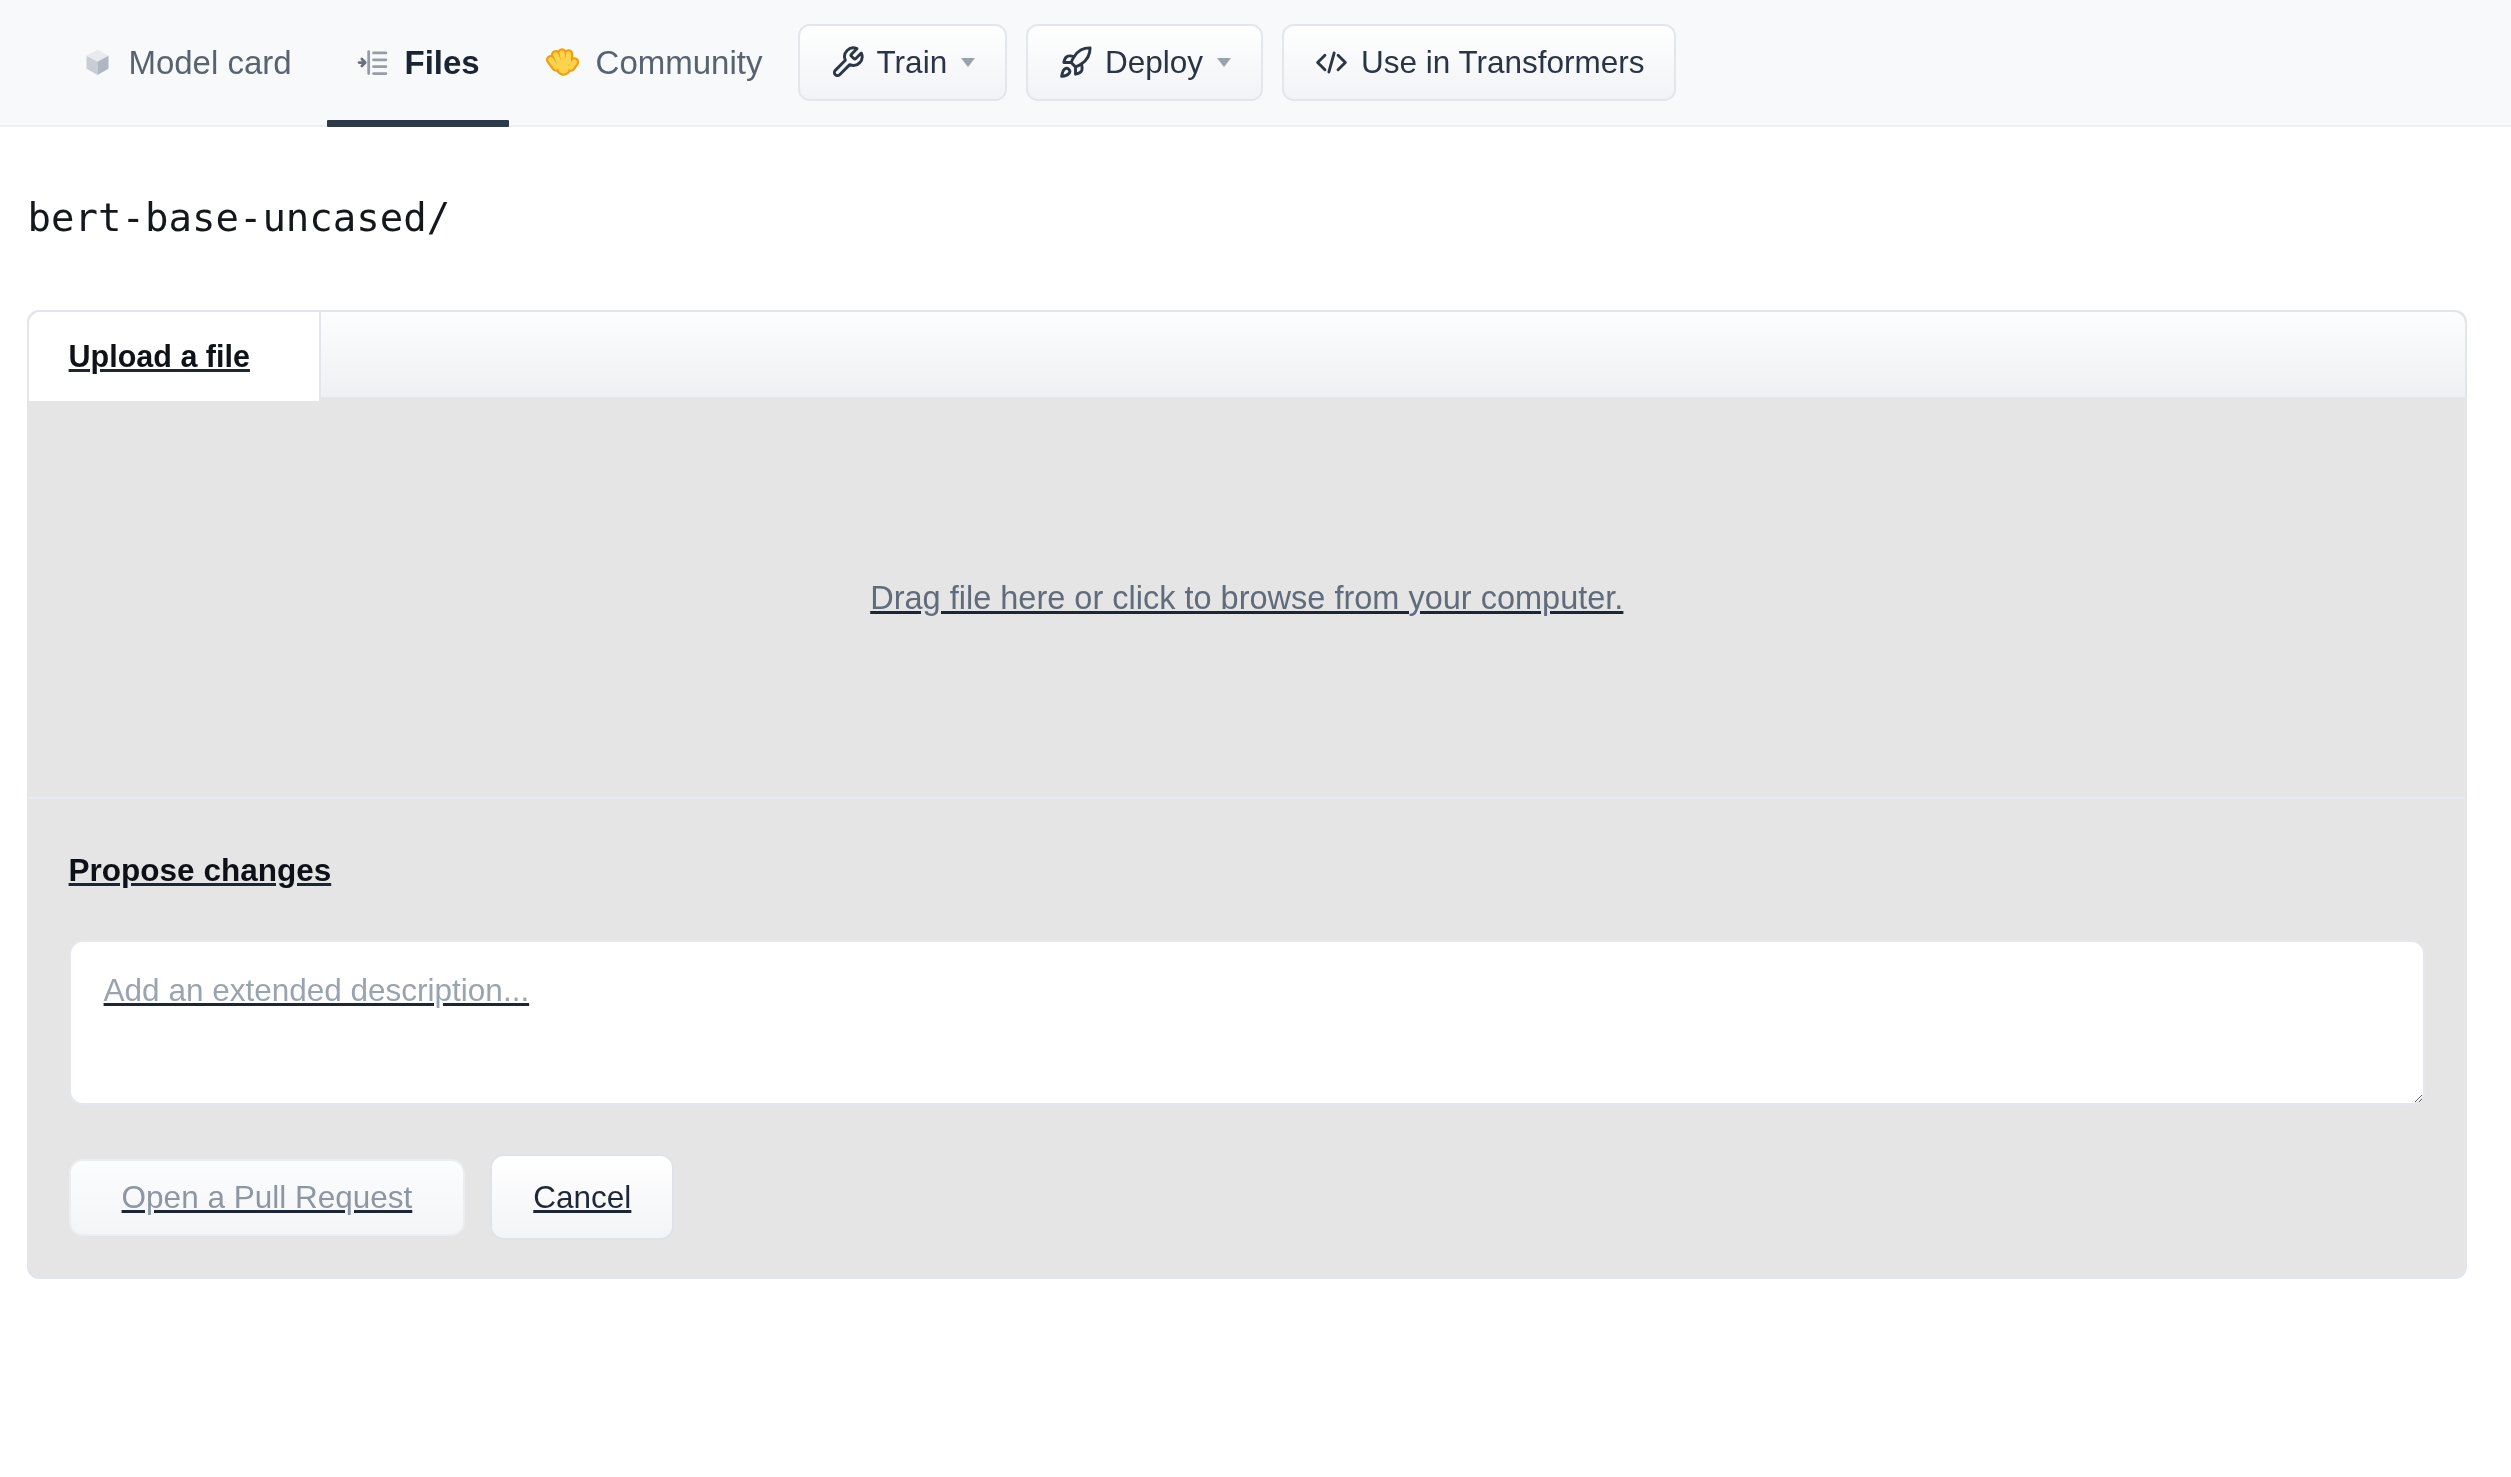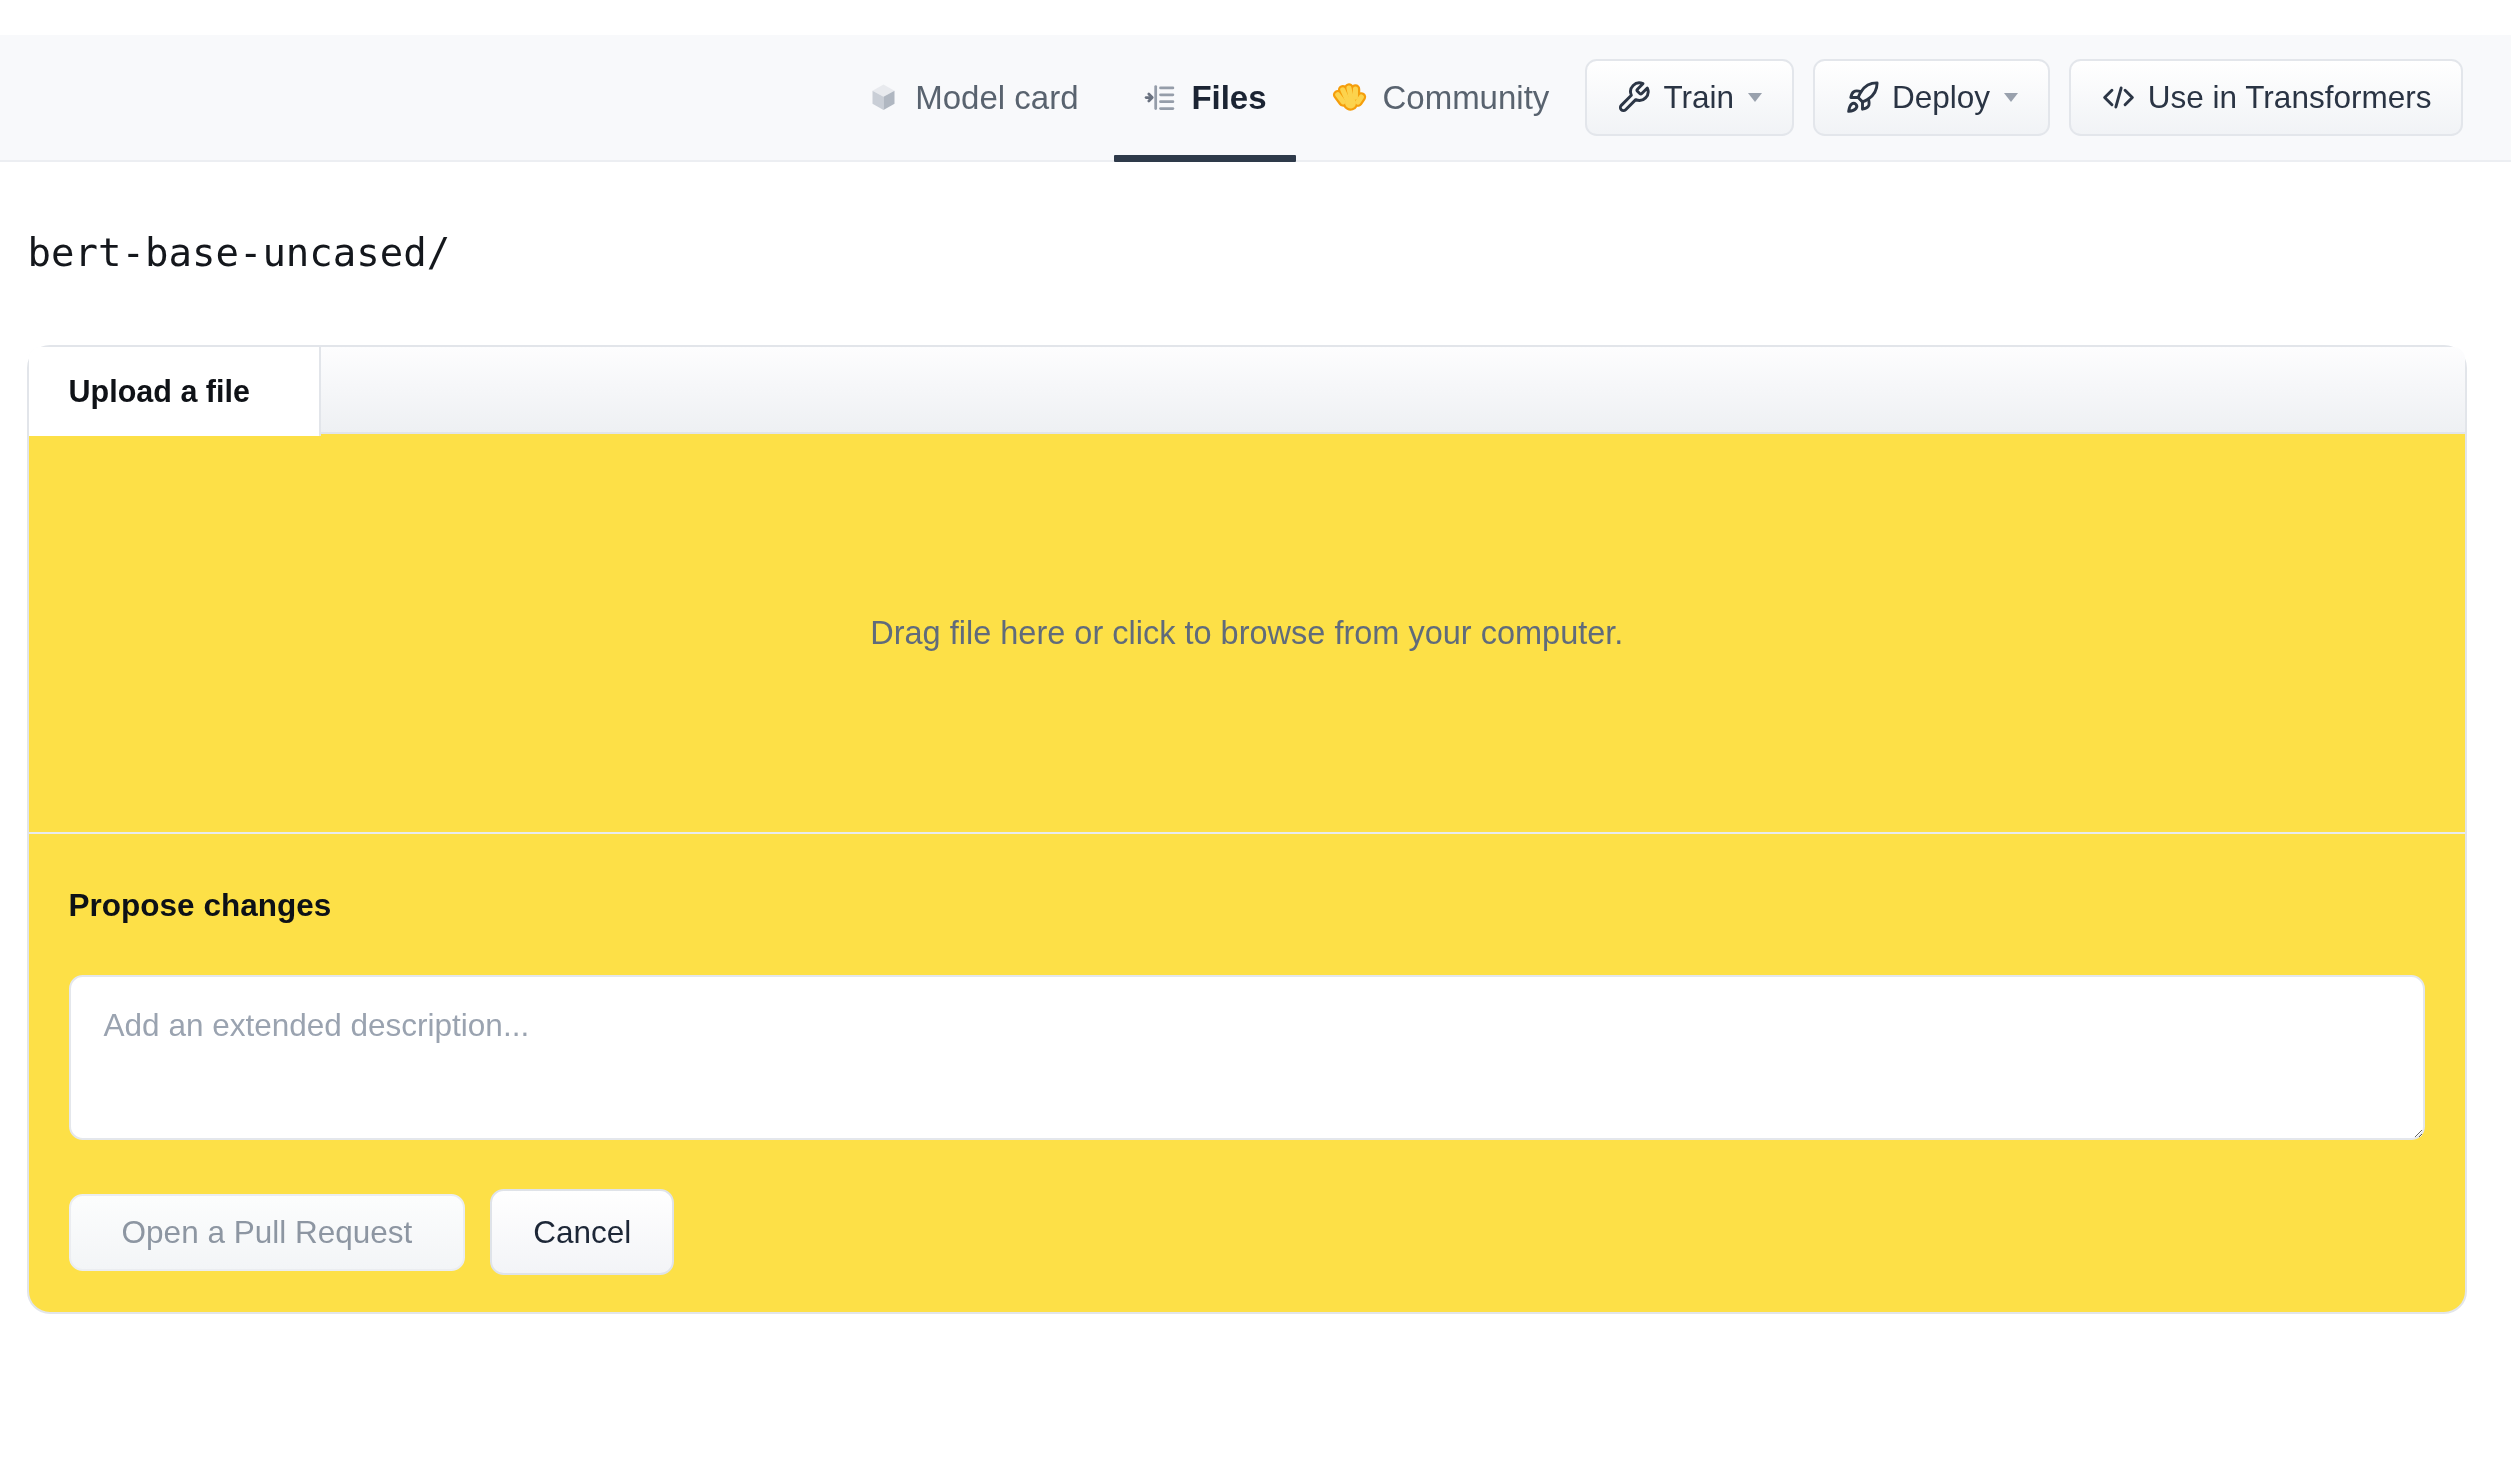--- a/index.html
+++ b/index.html
@@ -10,23 +10,22 @@
     font-family: "Liberation Sans", sans-serif;
     color: #1c2635;
     overflow: hidden;
   }
 
   
   .header {
     height: 127px;
     background: #f8f9fb;
     border-bottom: 2px solid #eceef2;
-    display: flex; align-items: stretch; justify-content: flex-end;
+    display: flex; align-items: stretch; justify-content: flex-start;
     padding: 0 49px 0 51px;
-    margin-top: 35px;
   }
   .nav { display: flex; align-items: stretch; }
   .nav-item {
     display: flex; align-items: center; gap: 14.8px;
     padding: 0 29.6px; margin-right: 5.9px;
     font-size: 33px; color: #59636f;
     position: relative; cursor: pointer; white-space: nowrap;
   }
   .nav-item.active { color: #1b2433; font-weight: 700; }
   .nav-item.active::after {
@@ -51,22 +50,23 @@
   .breadcrumb {
     margin: 71px 0 0 27.6px;
     font-family: "DejaVu Sans Mono", monospace;
     font-size: 39px; line-height: 1; color: #14171c;
     cursor: pointer; display: inline-block;
   }
 
   
   .card {
     margin: 73px 45px 0 26.6px;
-    border: 2px solid #e2e5ea; border-radius: 23px;
-    background: #fde047;
+    border: 2px solid #e2e5ea; border-radius: 12px;
+    background: #e5e5e5;
+    text-decoration: underline;
   }
   .tabbar {
     display: flex; height: 87px;
     background: linear-gradient(#fdfdfe, #eef0f3);
     border-bottom: 2px solid #e2e5ea;
     border-radius: 11.8px 11.8px 0 0;
   }
   .file-tab {
     width: 292px; height: 89px; margin-bottom: -2px; z-index: 2;
     background: #ffffff; border-right: 2px solid #e2e5ea;

